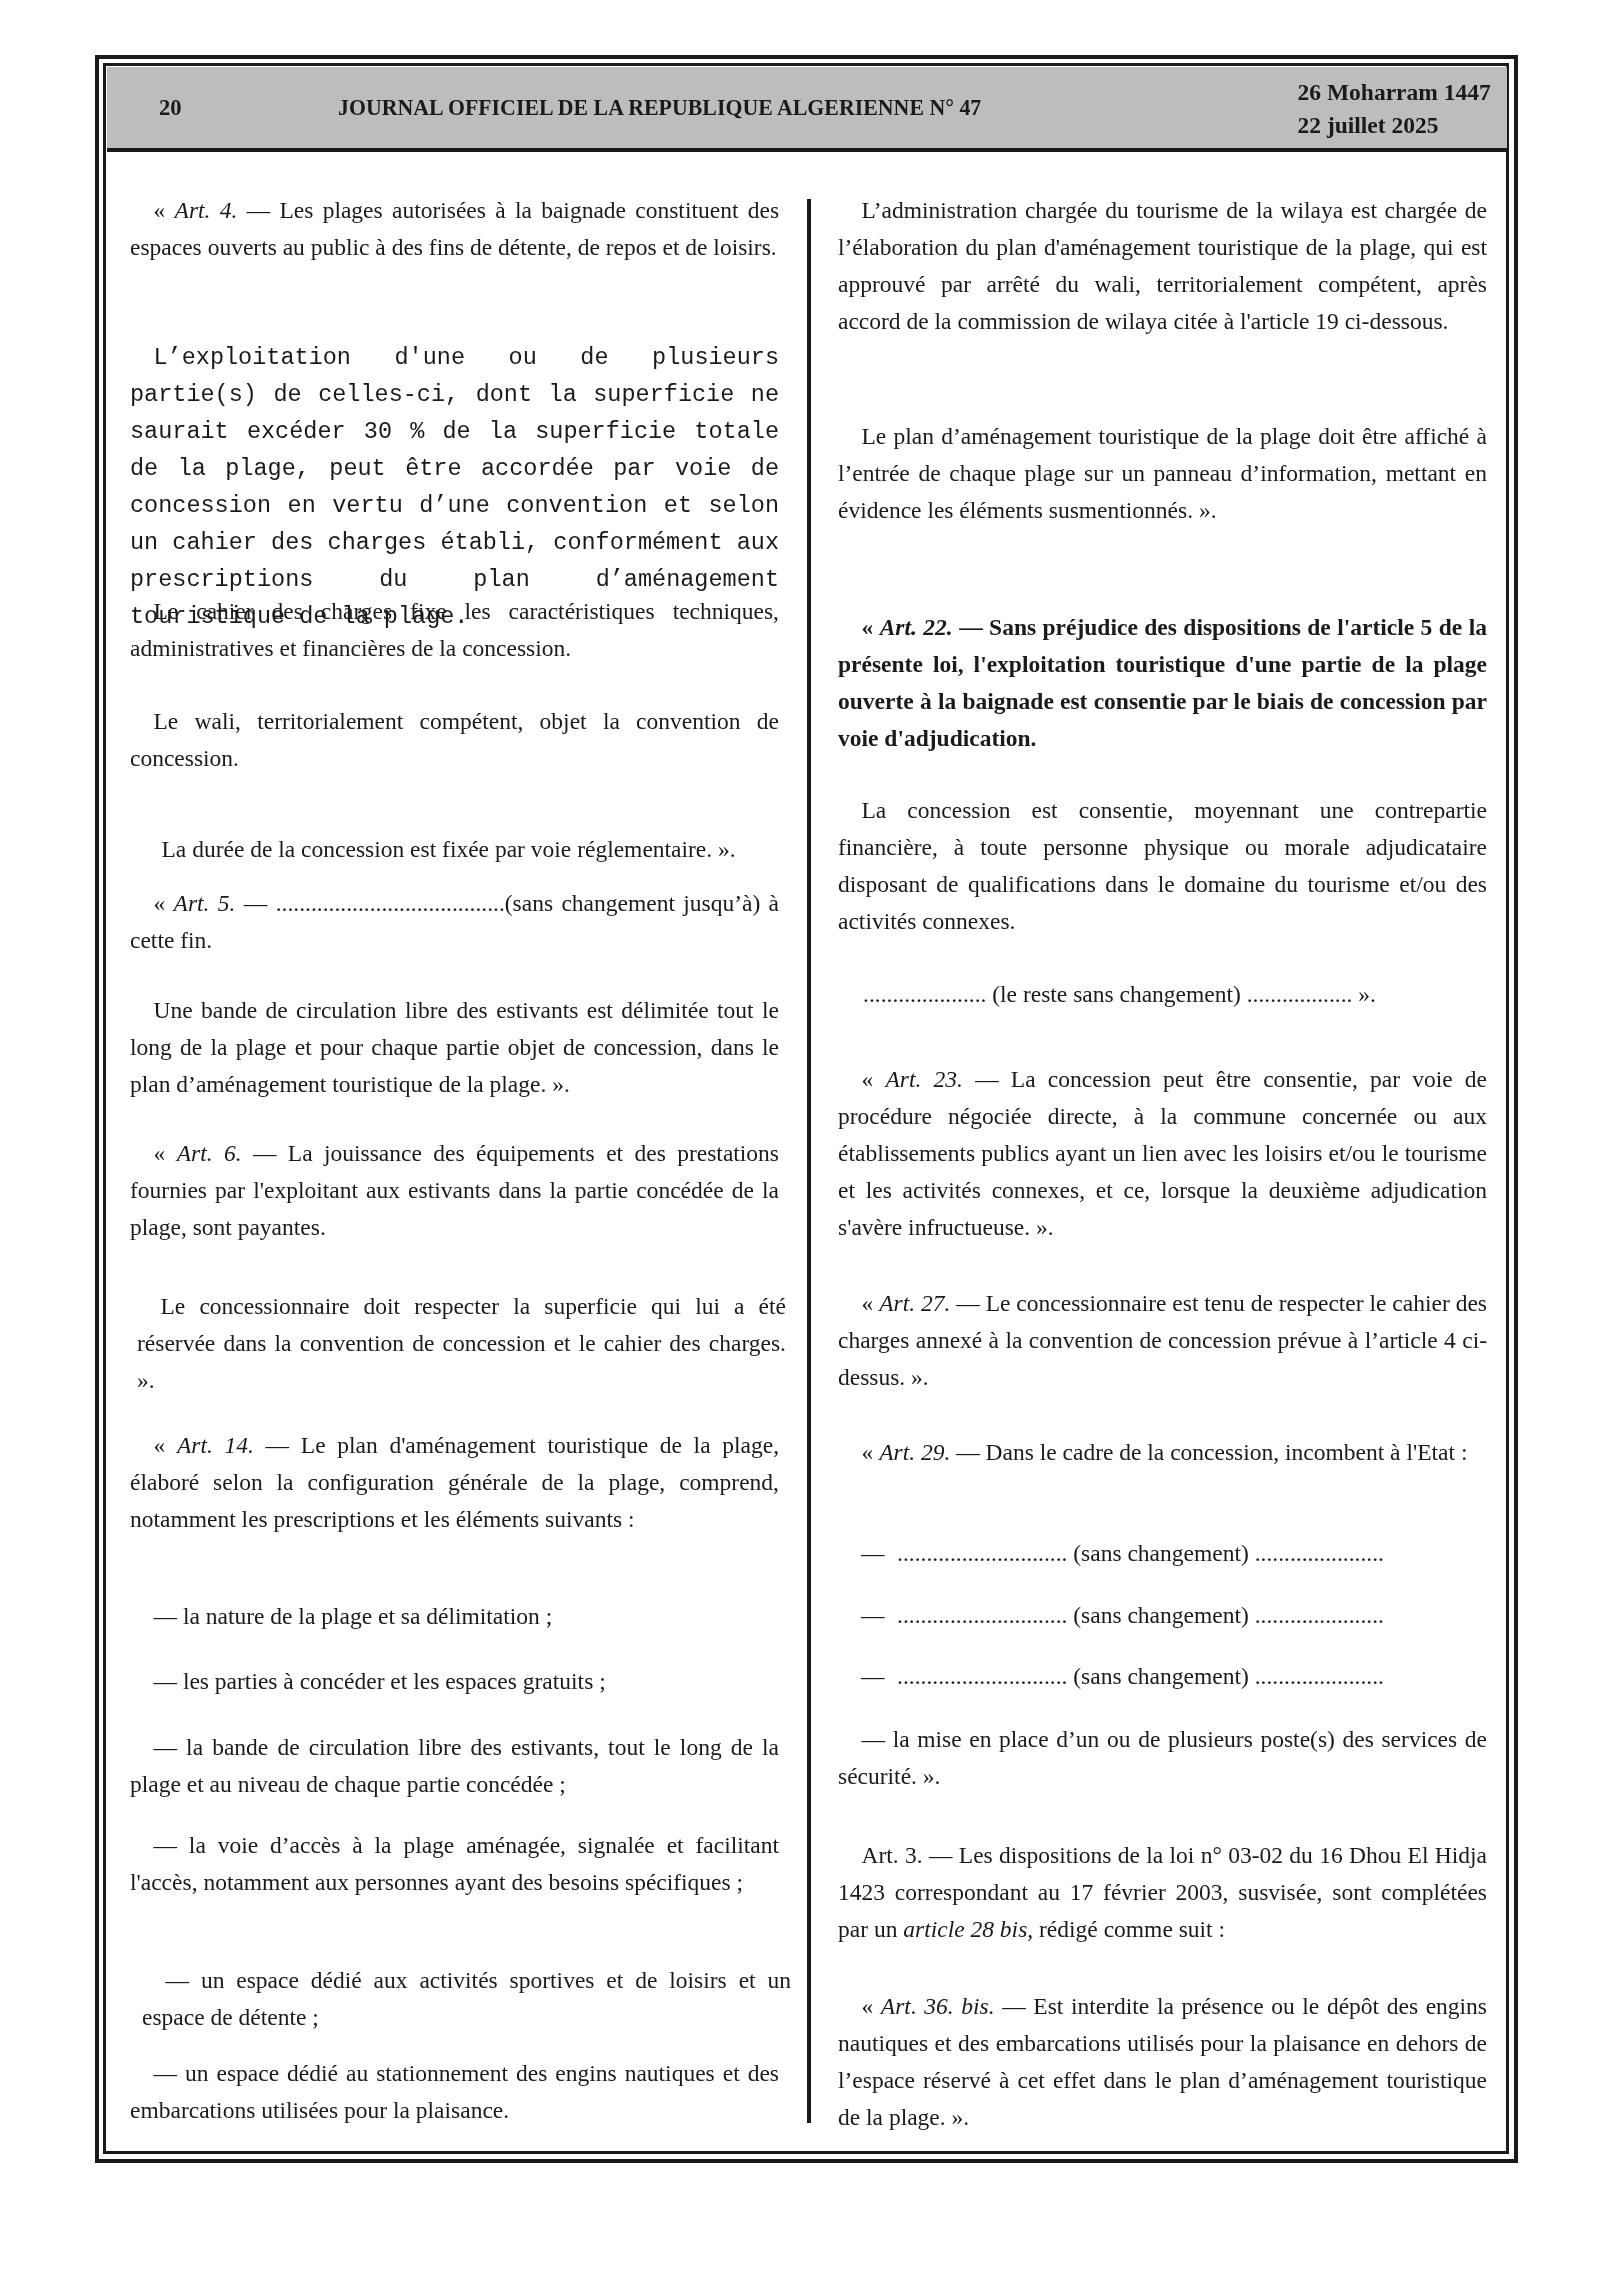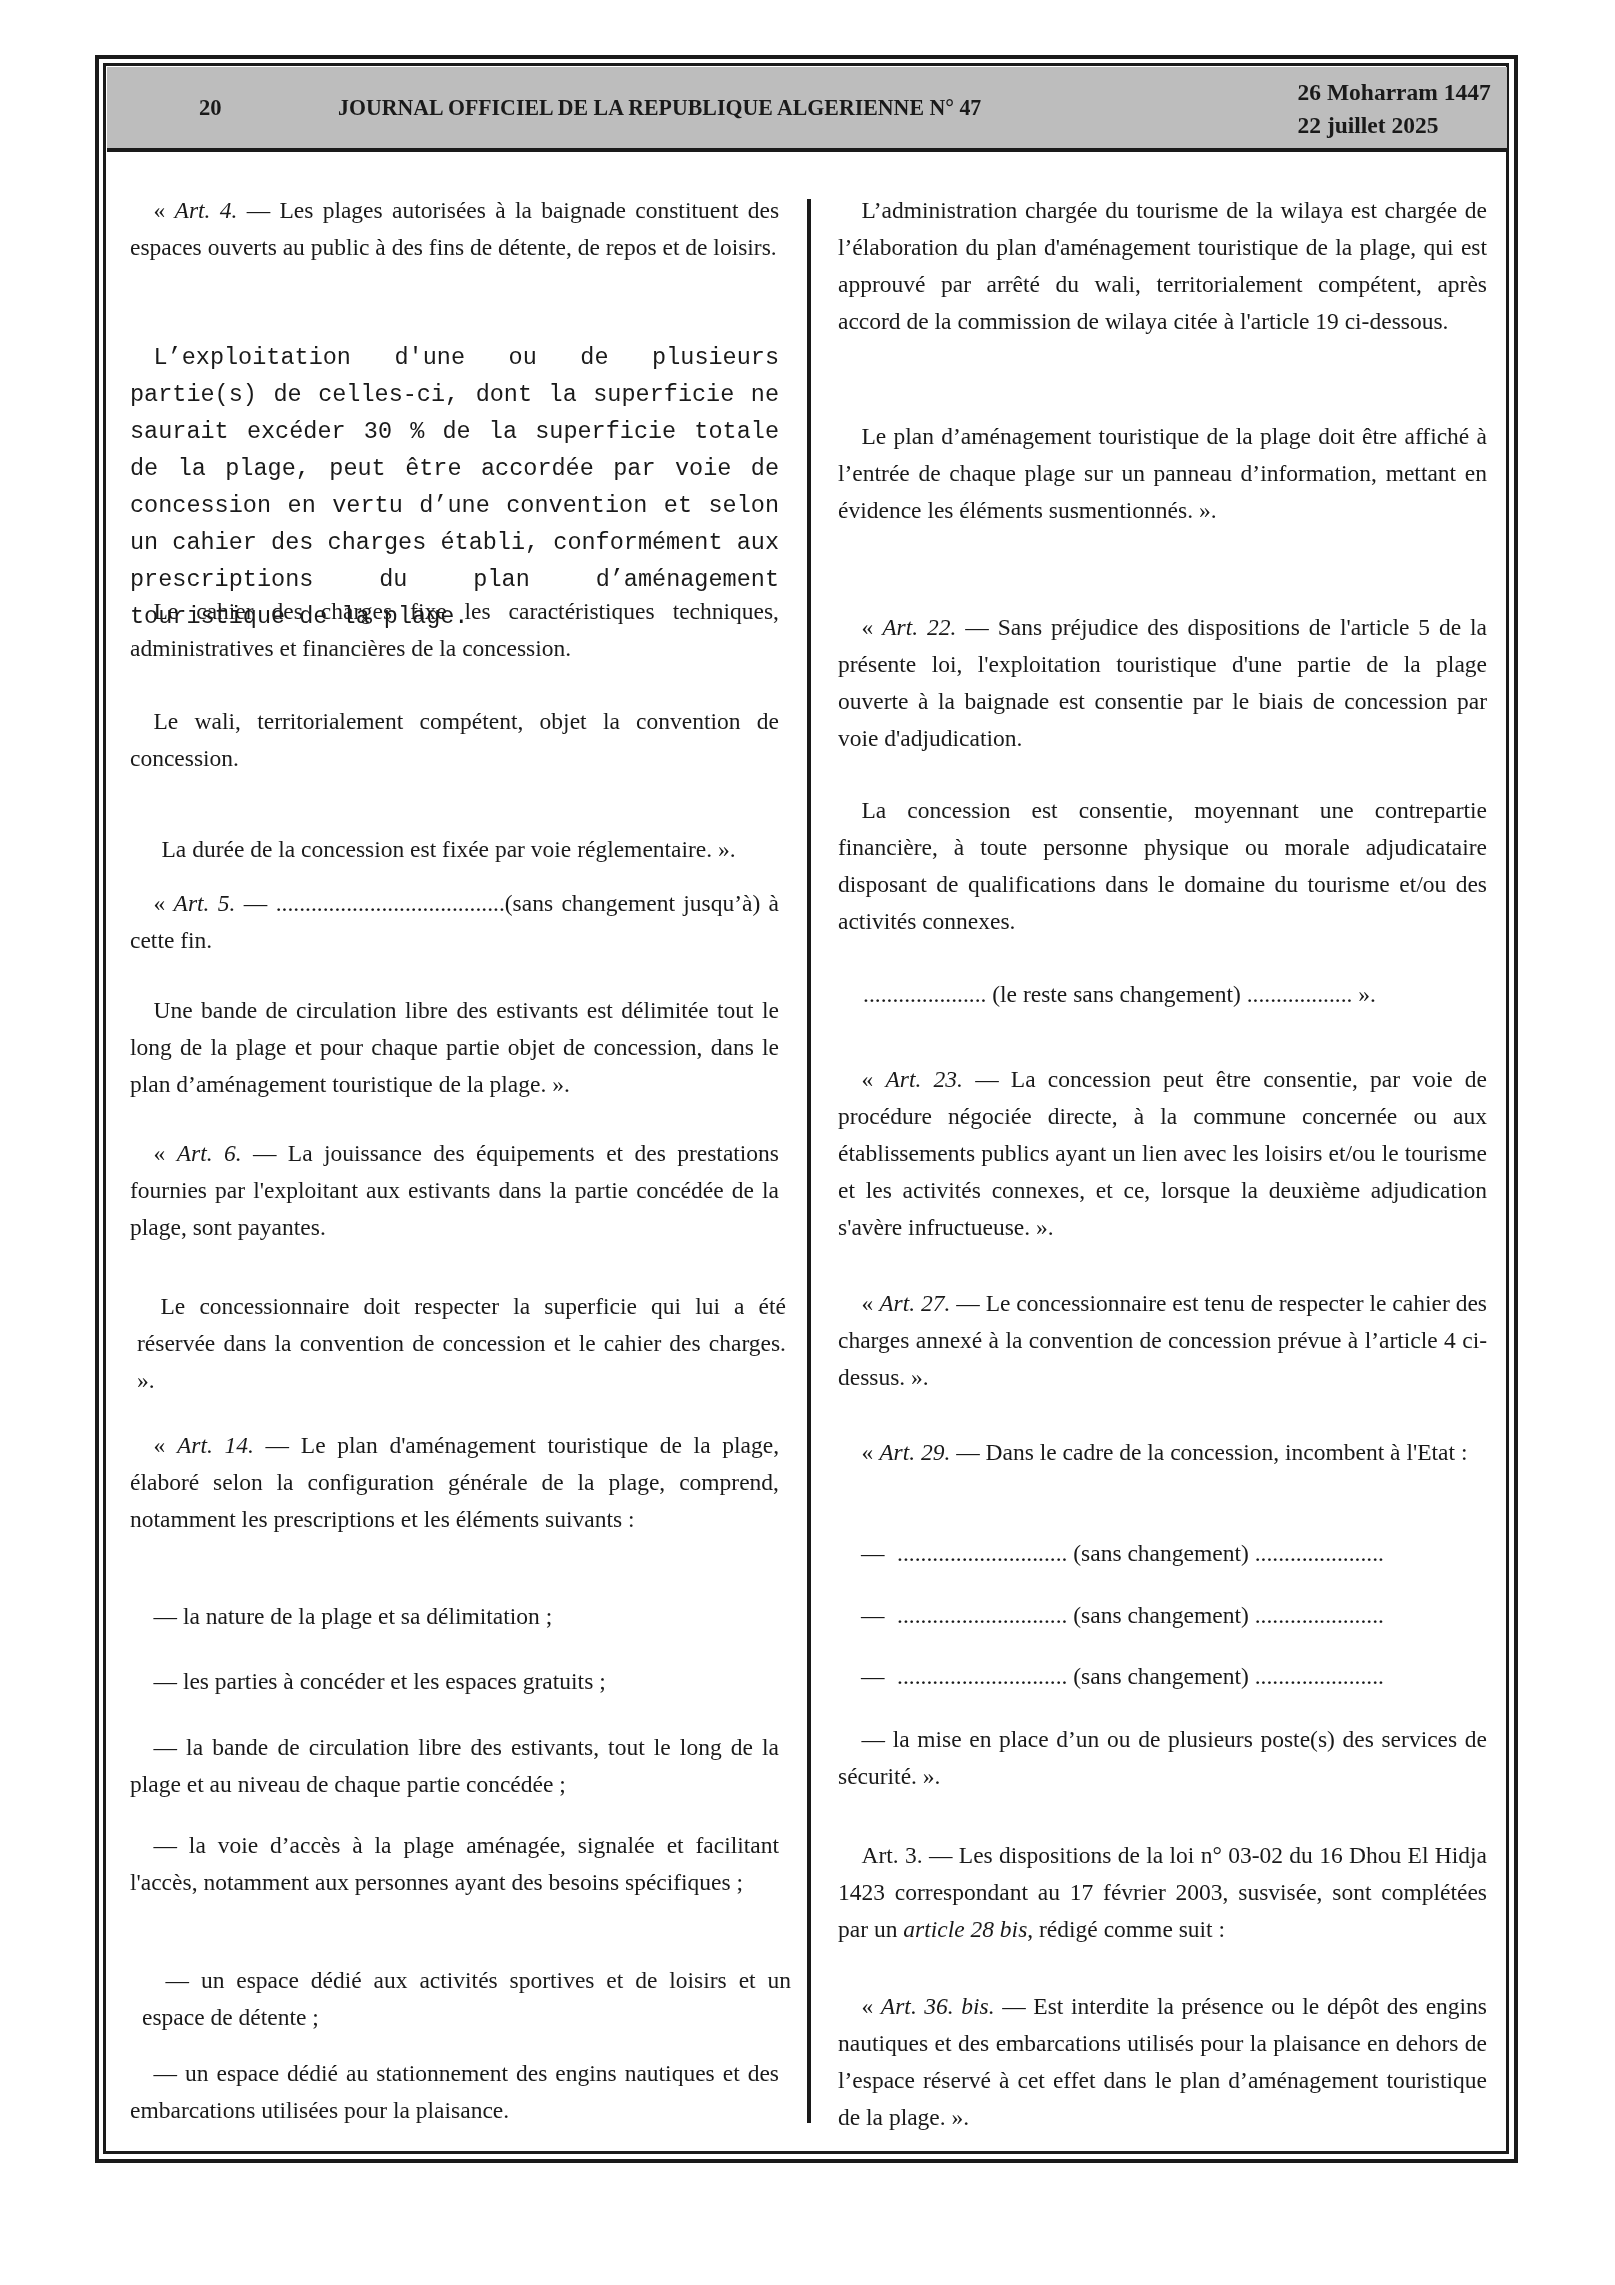--- a/index.html
+++ b/index.html
@@ -5,21 +5,21 @@
   html, body { margin:0; padding:0; background:#ffffff; }
   body { width:1616px; height:2285px; position:relative; overflow:hidden;
          font-family:"Liberation Serif","DejaVu Serif",serif; color:#1a1a1a; }
   .frame-outer { position:absolute; left:95px; top:55px; width:1415px; height:2100px;
                  border:4.5px solid #1a1a1a; }
   .frame-inner { position:absolute; left:103px; top:63px; width:1400px; height:2085px;
                  border:3.6px solid #1a1a1a; }
   .header { position:absolute; left:107px; top:67px; width:1400px; height:81px;
             background:#bdbdbd; border-bottom:4.5px solid #1a1a1a; }
   .hdr-page { position:absolute; left:52px; top:0; height:81px; line-height:81px;
-              font-weight:bold; font-size:22.6px;margin-left:40px; }
+              font-weight:bold; font-size:22.6px; }
   .hdr-title { position:absolute; left:231px; top:0; height:81px; line-height:81px;
                font-weight:bold; font-size:23.5px; white-space:nowrap;
                transform-origin:left center; transform:scaleX(0.93); }
   .hdr-date { position:absolute; right:16.3px; top:9px; text-align:left;
               font-weight:bold; font-size:23.5px; line-height:33px; white-space:nowrap; }
   .col-sep { position:absolute; left:807px; top:199px; width:3.6px; height:1924px; background:#1a1a1a; }
   .para { position:absolute; font-size:23.5px; line-height:37px; text-align:justify;
           text-indent:23.5px; white-space:normal; }
   .left { left:130px; width:649px; }
   .right { left:838px; width:649px; }
@@ -60,21 +60,21 @@
   <p class="para left" style="top:1663px;margin:0;">— les parties à concéder et les espaces gratuits ;</p>
   <p class="para left" style="top:1729px;margin:0;">— la bande de circulation libre des estivants, tout le long de la plage et au niveau de chaque partie concédée ;</p>
   <p class="para left" style="top:1827px;margin:0;">— la voie d’accès à la plage aménagée, signalée et facilitant l'accès, notamment aux personnes ayant des besoins spécifiques ;</p>
   <p class="para left" style="top:1950px;margin:12px;">— un espace dédié aux activités sportives et de loisirs et un espace de détente ;</p>
   <p class="para left" style="top:2055px;margin:0;">— un espace dédié au stationnement des engins nautiques et des embarcations utilisées pour la plaisance.</p>
 </div>
 
 <div>
   <p class="para right" style="top:192px;margin:0;">L’administration chargée du tourisme de la wilaya est chargée de l’élaboration du plan d'aménagement touristique de la plage, qui est approuvé par arrêté du wali, territorialement compétent, après accord de la commission de wilaya citée à l'article 19 ci-dessous.</p>
   <p class="para right" style="top:418px;margin:0;">Le plan d’aménagement touristique de la plage doit être affiché à l’entrée de chaque plage sur un panneau d’information, mettant en évidence les éléments susmentionnés. ».</p>
-  <p class="para right" style="top:609px;margin:0;"><span> « </span><span class="it">Art. 22.</span><span> — Sans préjudice des dispositions de l'article 5 de la présente loi, l'exploitation touristique d'une partie de la plage ouverte à la baignade est consentie par le biais de concession par voie d'adjudication.</span></p>
+  <p class="para right" style="top:609px;margin:0;font-weight:bold;"><span> « </span><span class="it">Art. 22.</span><span> — Sans préjudice des dispositions de l'article 5 de la présente loi, l'exploitation touristique d'une partie de la plage ouverte à la baignade est consentie par le biais de concession par voie d'adjudication.</span></p>
   <p class="para right" style="top:792px;margin:0;">La concession est consentie, moyennant une contrepartie financière, à toute personne physique ou morale adjudicataire disposant de qualifications dans le domaine du tourisme et/ou des activités connexes.</p>
   <p class="para right nojust" style="top:976px;margin:0;text-indent:25px;">..................... (le reste sans changement) .................. ».</p>
   <p class="para right" style="top:1061px;margin:0;"><span>« </span><span class="it">Art. 23.</span><span> — La concession peut être consentie, par voie de procédure négociée directe, à la commune concernée ou aux établissements publics ayant un lien avec les loisirs et/ou le tourisme et les activités connexes, et ce, lorsque la deuxième adjudication s'avère infructueuse. ».</span></p>
   <p class="para right" style="top:1285px;margin:0;"><span>« </span><span class="it">Art. 27.</span><span> — Le concessionnaire est tenu de respecter le cahier des charges annexé à la convention de concession prévue à l’article 4 ci-dessus. ».</span></p>
   <p class="para right" style="top:1434px;margin:0;"><span>« </span><span class="it">Art. 29.</span><span> — Dans le cadre de la concession, incombent à l'Etat :</span></p>
   <div class="dotline" style="left:861px;top:1535px;"><span class="dash">—</span><span>............................. (sans changement) ......................</span></div>
   <div class="dotline" style="left:861px;top:1597px;"><span class="dash">—</span><span>............................. (sans changement) ......................</span></div>
   <div class="dotline" style="left:861px;top:1658px;"><span class="dash">—</span><span>............................. (sans changement) ......................</span></div>
   <p class="para right" style="top:1721px;margin:0;">— la mise en place d’un ou de plusieurs poste(s) des services de sécurité. ».</p>
   <p class="para right" style="top:1837px;margin:0;"><span>Art. 3. — Les dispositions de la loi n° 03-02 du 16 Dhou El Hidja 1423 correspondant au 17 février 2003, susvisée, sont complétées par un </span><span class="it">article 28 bis</span><span>, rédigé comme suit :</span></p>

